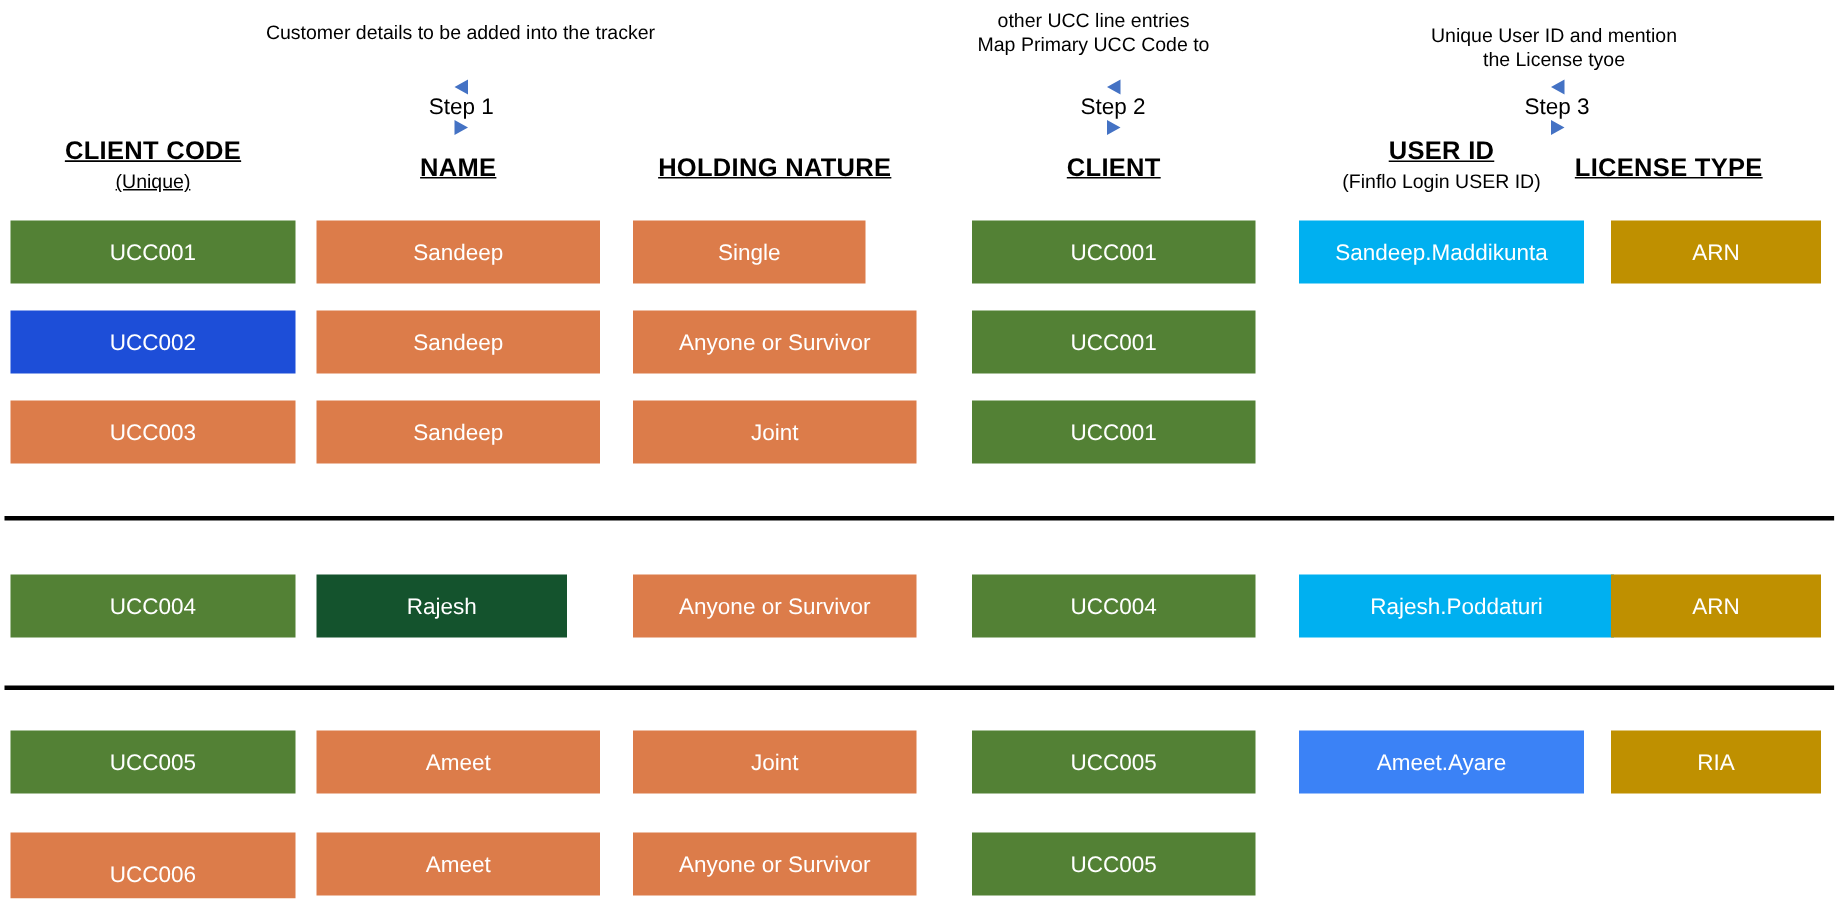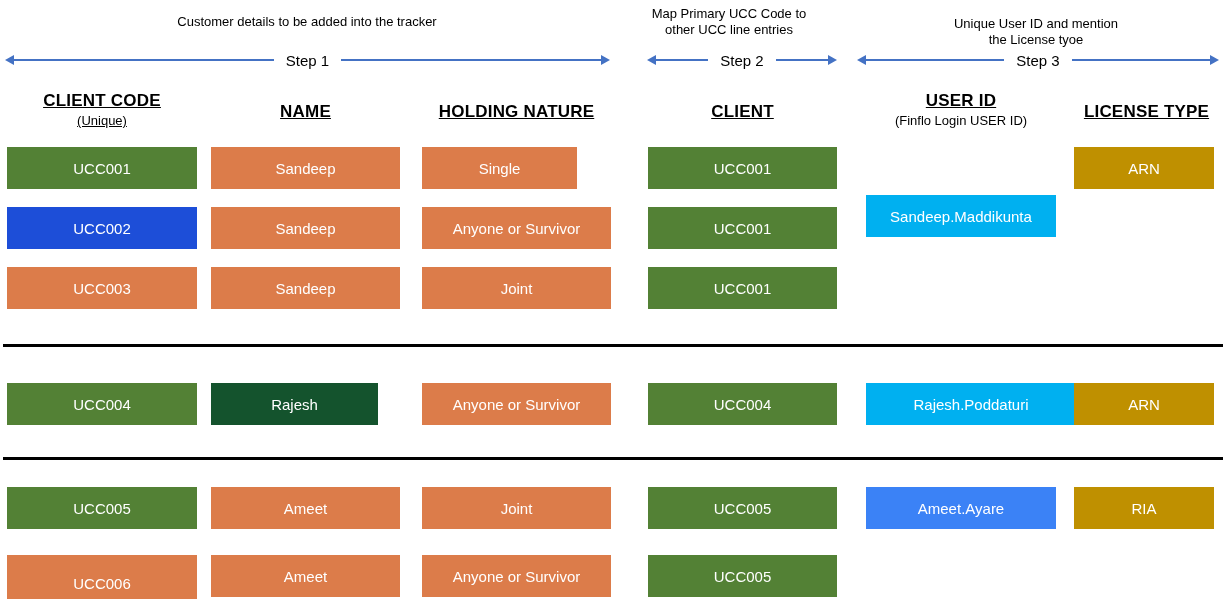--- a/index.html
+++ b/index.html
@@ -1,21 +1,21 @@
 <!DOCTYPE html>
 <html><head>
 <meta charset="utf-8">
 <style>
   html,body{margin:0;padding:0;background:#ffffff;}
   .canvas{
     position:relative;width:1223px;height:599px;background:#ffffff;
     font-family:"Liberation Sans",sans-serif;overflow:hidden;color:#000;
   }
   .annotation{position:absolute;text-align:center;font-size:13px;line-height:16px;color:#000;}
-  .arrow{position:absolute;display:flex;align-items:center;height:14px;}
+  .arrow{position:absolute;display:flex;align-items:center;height:14px;flex-direction:column;}
   .aline{flex:1;height:2px;background:#4472C4;}
   .ah{width:0;height:0;border-top:5px solid transparent;border-bottom:5px solid transparent;}
   .ah-left{border-right:9px solid #4472C4;}
   .ah-right{border-left:9px solid #4472C4;}
   .alabel{padding:0 12px;font-size:15px;color:#000;white-space:nowrap;}
   .hdr{position:absolute;text-align:center;}
   .hdr-title{font-weight:bold;font-size:17px;text-decoration:underline;letter-spacing:.2px;white-space:nowrap;}
   .hdr-sub{font-size:13px;margin-top:2px;white-space:nowrap;}
   .cell{
     position:absolute;display:flex;align-items:center;justify-content:center;
@@ -25,22 +25,22 @@
 </style>
 </head>
 <body>
 
 <div class="canvas">
 
   <div class="annotation" style="left:57px;top:14px;width:500px;">
     <div>Customer details to be added into the tracker</div>
   </div>
   <div class="annotation" style="left:629px;top:6px;width:200px;">
+    <div>other UCC line entries</div>
     <div>Map Primary UCC Code to</div>
-    <div>other UCC line entries</div>
   </div>
   <div class="annotation" style="left:888px;top:16px;width:296px;">
     <div>Unique User ID and mention</div>
     <div>the License tyoe</div>
   </div>
 
   <div class="arrow" style="left:5px;top:53px;width:605px;">
     <span class="ah ah-left"></span>
     <span class="aline"></span>
     <span class="alabel">Step 1</span>
@@ -72,30 +72,30 @@
   <div class="hdr" style="left:422px;top:102px;width:189px;">
     <div class="hdr-title">HOLDING NATURE</div>
   </div>
   <div class="hdr" style="left:648px;top:102px;width:189px;">
     <div class="hdr-title">CLIENT</div>
   </div>
   <div class="hdr" style="left:866px;top:91px;width:190px;">
     <div class="hdr-title">USER ID</div>
     <div class="hdr-sub">(Finflo Login USER ID)</div>
   </div>
-  <div class="hdr" style="left:1074px;top:102px;width:145px;">
+  <div class="hdr" style="left:1040px;top:102px;width:145px;">
     <div class="hdr-title">LICENSE TYPE</div>
   </div>
 
   <div id="grid">
       <div class="cell" style="left: 7px; width: 190px; top: 147px; height: 42px; background: rgb(83, 129, 53);">UCC001</div>
       <div class="cell" style="left: 211px; width: 189px; top: 147px; height: 42px; background: rgb(220, 124, 74);">Sandeep</div>
       <div class="cell" style="left: 422px; width: 155px; top: 147px; height: 42px; background: rgb(220, 124, 74);">Single</div>
       <div class="cell" style="left: 648px; width: 189px; top: 147px; height: 42px; background: rgb(83, 129, 53);">UCC001</div>
-      <div class="cell" style="left: 866px; width: 190px; top: 147px; height: 42px; background: rgb(0, 176, 240); margin-top: 48px;">Sandeep.Maddikunta</div>
+      <div class="cell" style="left: 866px; width: 190px; top: 147px; height: 42px; background: rgb(0, 176, 240);">Sandeep.Maddikunta</div>
       <div class="cell" style="left: 1074px; width: 140px; top: 147px; height: 42px; background: rgb(191, 144, 0);">ARN</div>
       <div class="cell" style="left: 7px; width: 190px; top: 207px; height: 42px; background: #1d4ed8;">UCC002</div>
       <div class="cell" style="left: 211px; width: 189px; top: 207px; height: 42px; background: rgb(220, 124, 74);">Sandeep</div>
       <div class="cell" style="left: 422px; width: 189px; top: 207px; height: 42px; background: rgb(220, 124, 74);">Anyone or Survivor</div>
       <div class="cell" style="left: 648px; width: 189px; top: 207px; height: 42px; background: rgb(83, 129, 53);">UCC001</div>
       <div class="cell" style="left: 7px; width: 190px; top: 267px; height: 42px; background: rgb(220, 124, 74);">UCC003</div>
       <div class="cell" style="left: 211px; width: 189px; top: 267px; height: 42px; background: rgb(220, 124, 74);">Sandeep</div>
       <div class="cell" style="left: 422px; width: 189px; top: 267px; height: 42px; background: rgb(220, 124, 74);">Joint</div>
       <div class="cell" style="left: 648px; width: 189px; top: 267px; height: 42px; background: rgb(83, 129, 53);">UCC001</div>
       <div class="cell" style="left: 7px; width: 190px; top: 383px; height: 42px; background: rgb(83, 129, 53);">UCC004</div>

